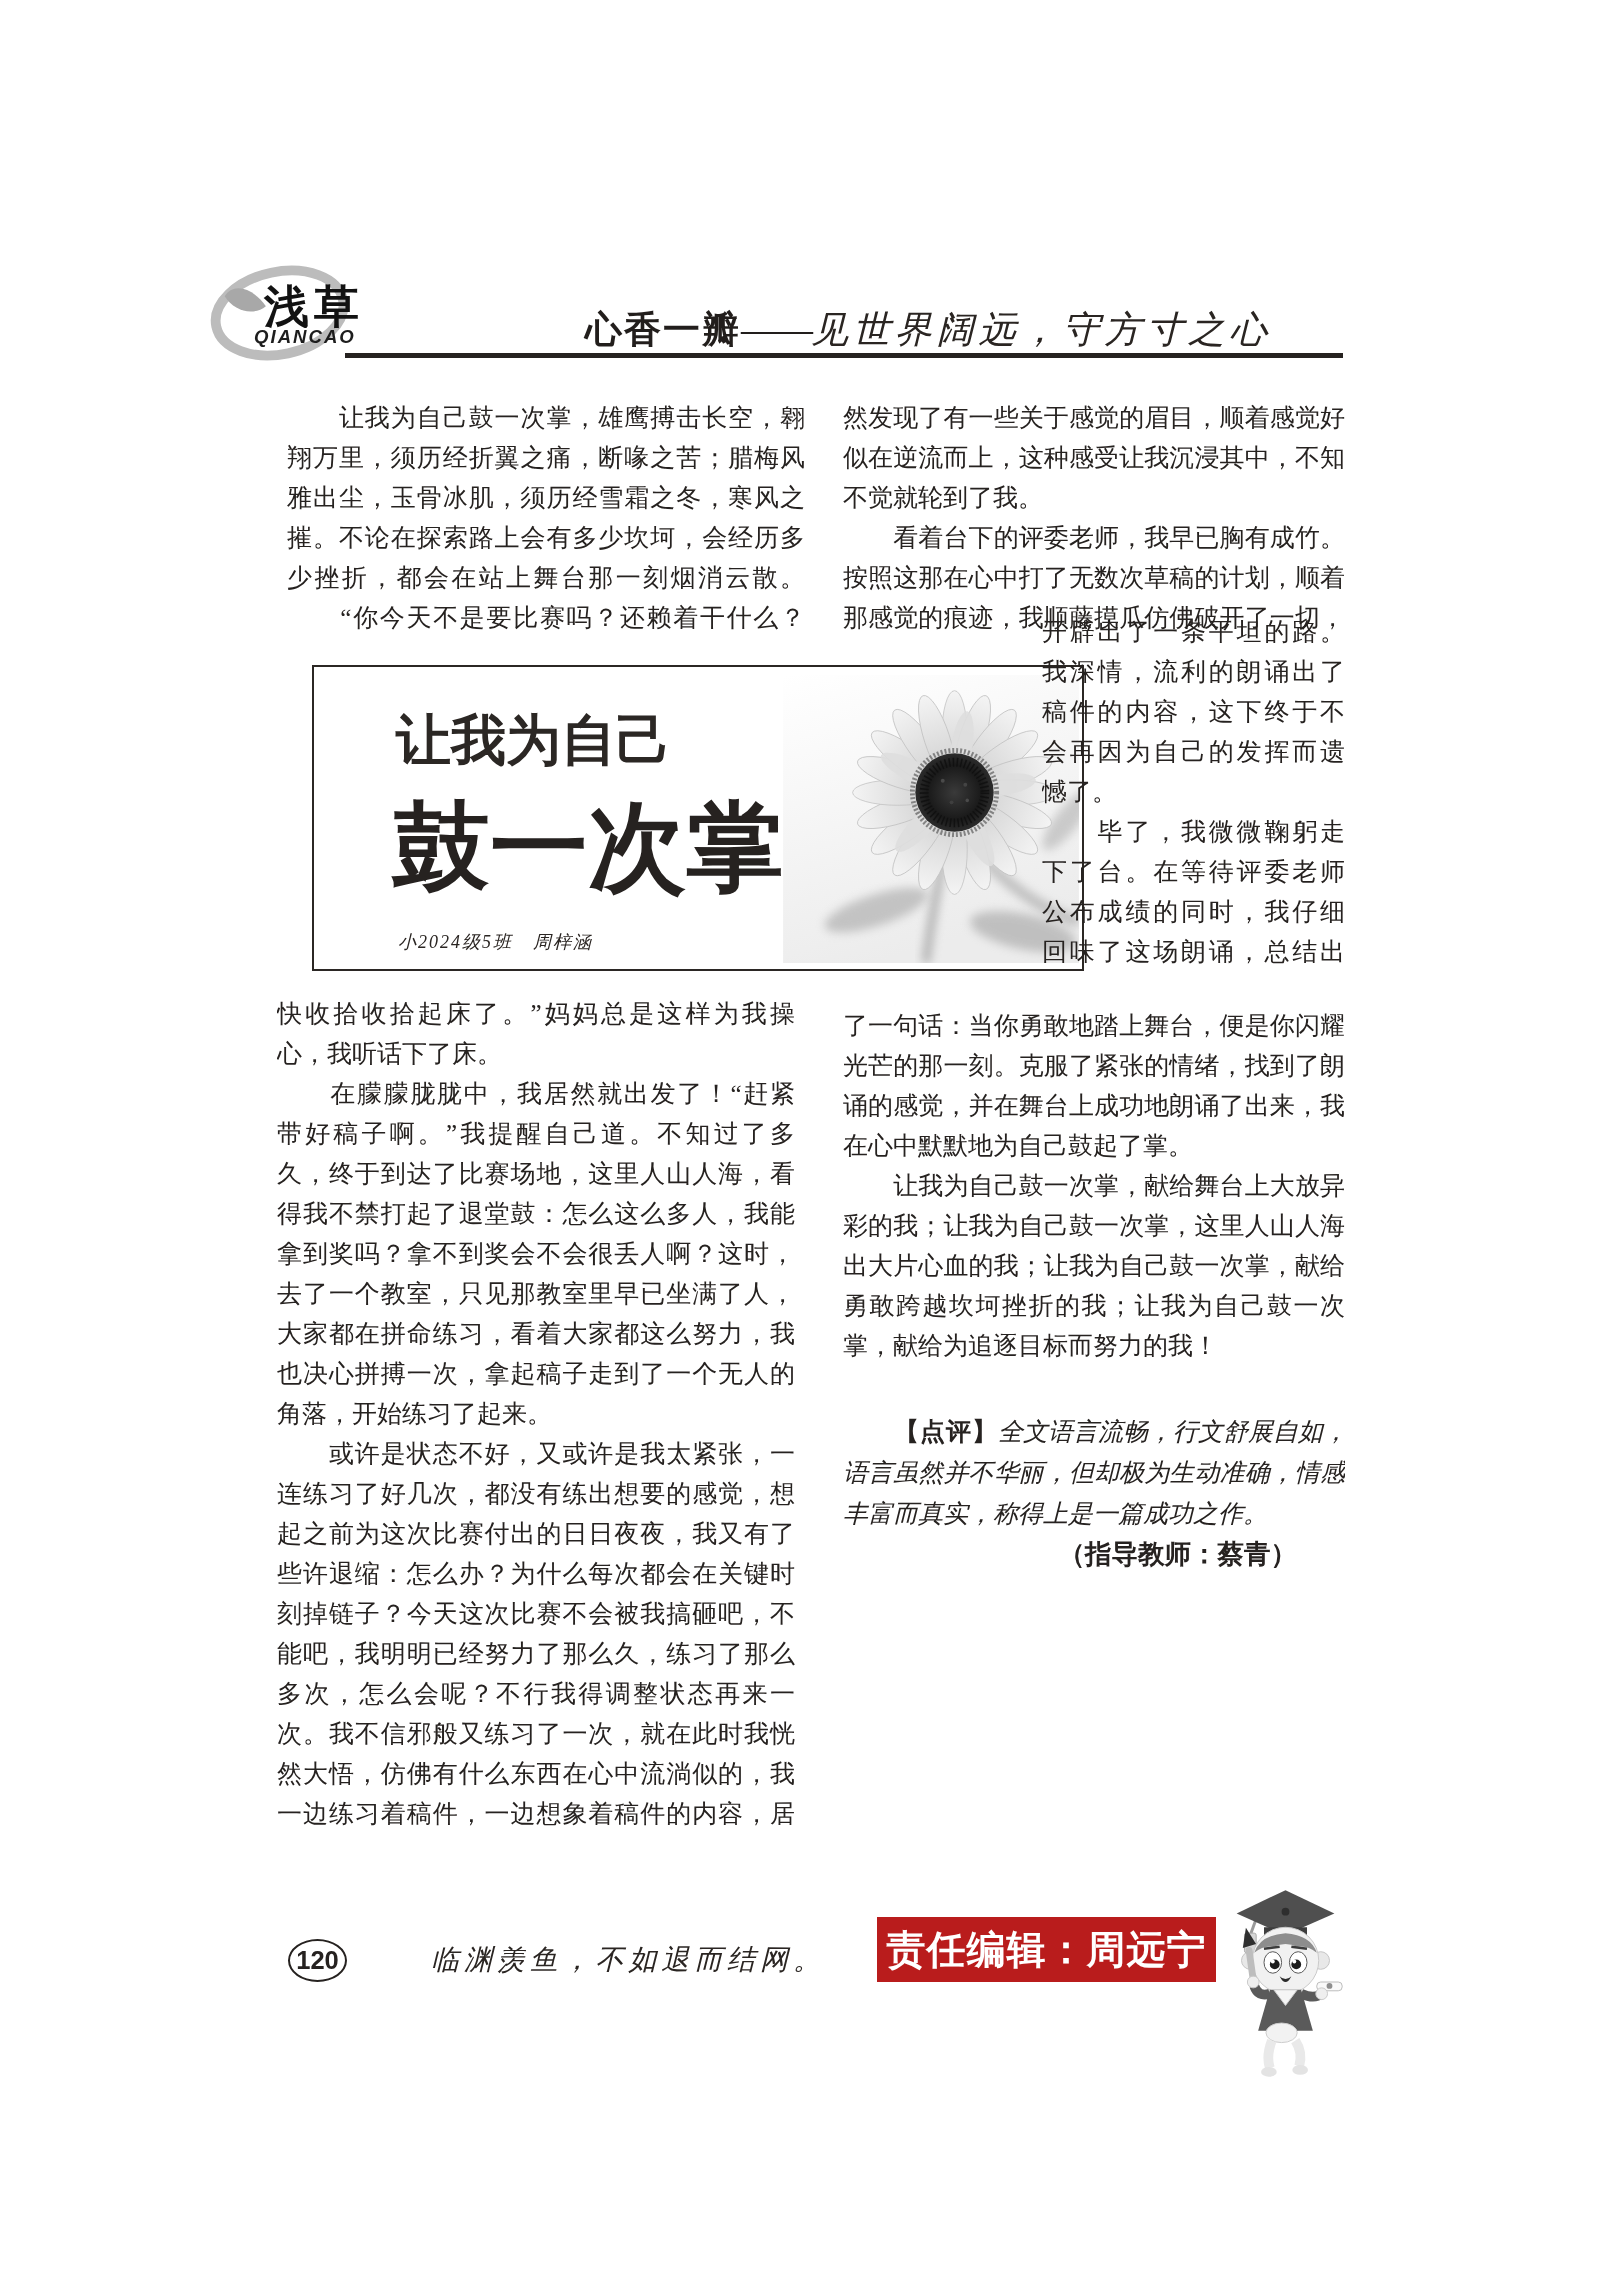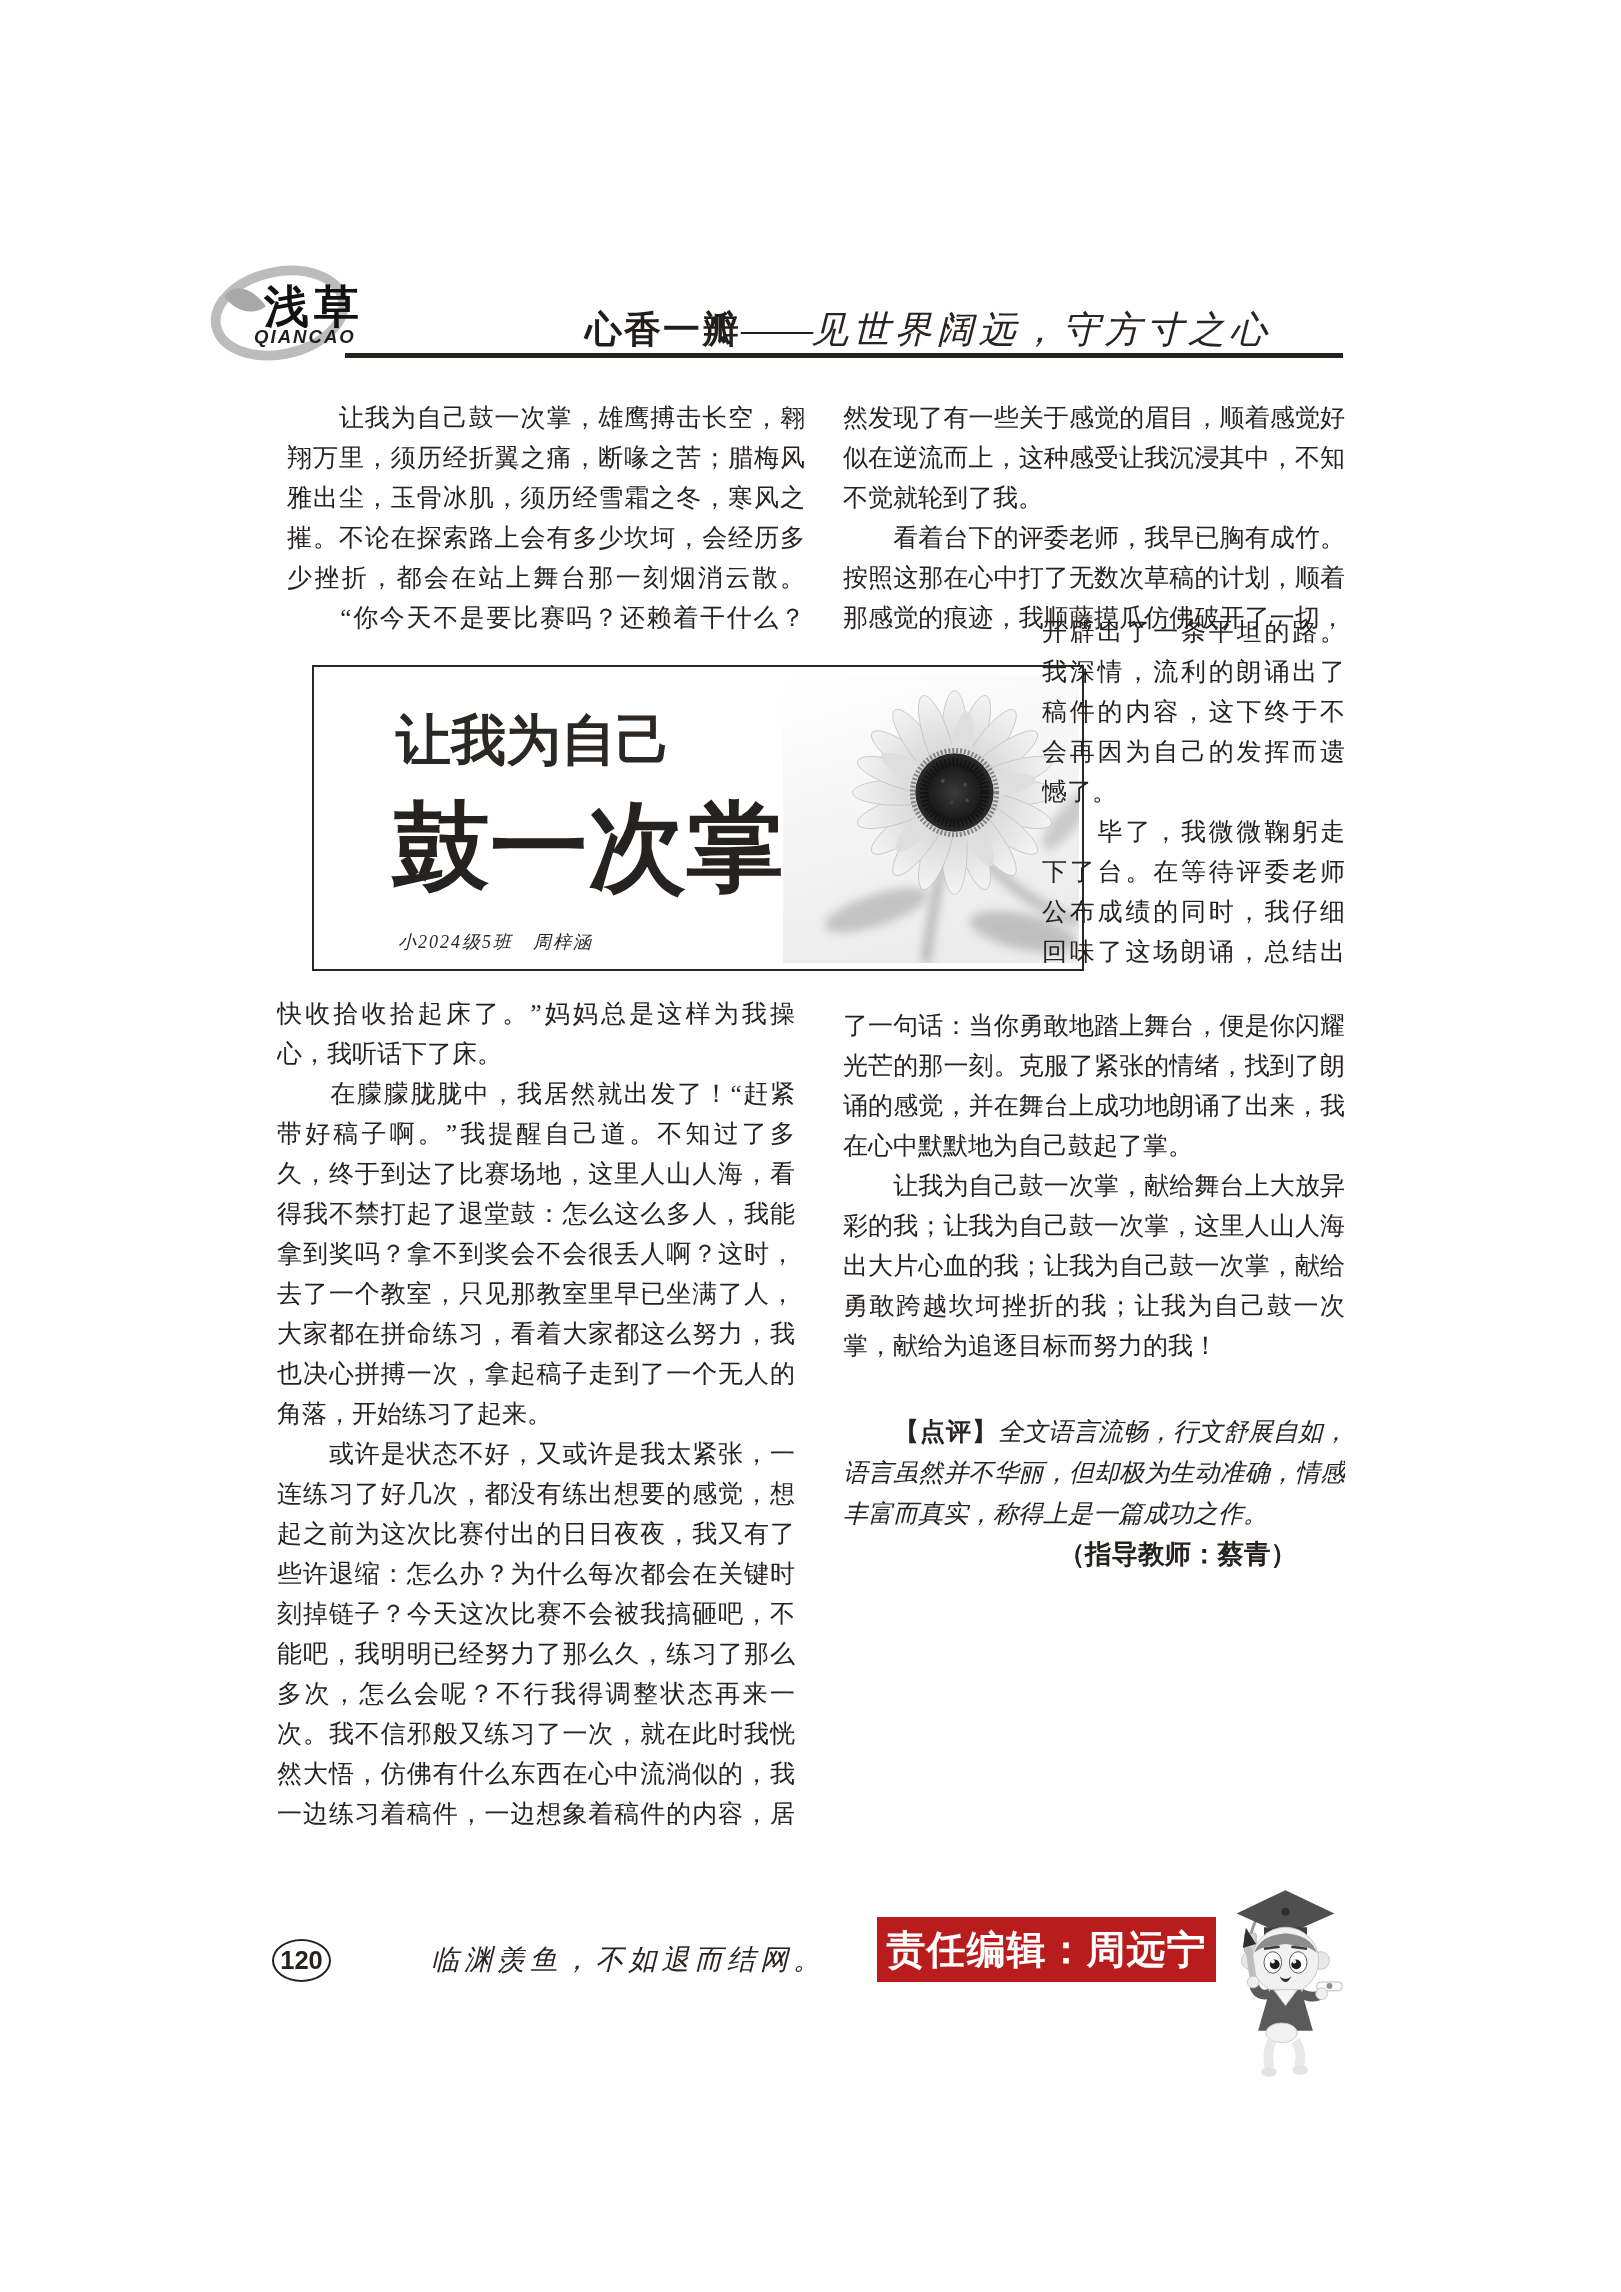--- a/index.html
+++ b/index.html
@@ -193,21 +193,21 @@
 
 <div class="abs tcol comment" style="left:843px;top:1411px;width:502px;">
   <div class="tline cline1"><span class="clabel">【点评】</span><span class="kai">全文语言流畅，行文舒展自如，</span></div>
   <div class="kai">
       <div class="tline just">语言虽然并不华丽，但却极为生动准确，情感</div>
       <div class="tline">丰富而真实，称得上是一篇成功之作。</div>
     </div>
   <div class="tline teacher">（指导教师：蔡青）</div>
 </div>
 
-<div class="abs page-oval" style="left:272px;top:1939px;">120</div>
+<div class="abs page-oval" style="left:288px;top:1939px;">120</div>
 
 <div class="abs motto" style="left:431px;top:1941px;">临渊羡鱼，不如退而结网。</div>
 
 <div class="abs editor-banner" style="left:877px;top:1917px;width:339px;height:65px;">责任编辑：周远宁</div>
 
 <svg class="abs" style="left:1221px;top:1884px;" width="129" height="196" viewBox="0 0 132 200">
   <path d="M38,30 L30,52" stroke="#9a9a9a" stroke-width="3" fill="none"></path>
   <rect x="24" y="50" width="12" height="20" rx="2" fill="#d6d6d6" stroke="#aaaaaa"></rect>
   <polygon points="66,6 116,30 66,52 16,30" fill="#4f4f4f"></polygon>
   <path d="M44,44 L44,58 Q66,70 88,58 L88,44 Z" fill="#3e3e3e"></path>

